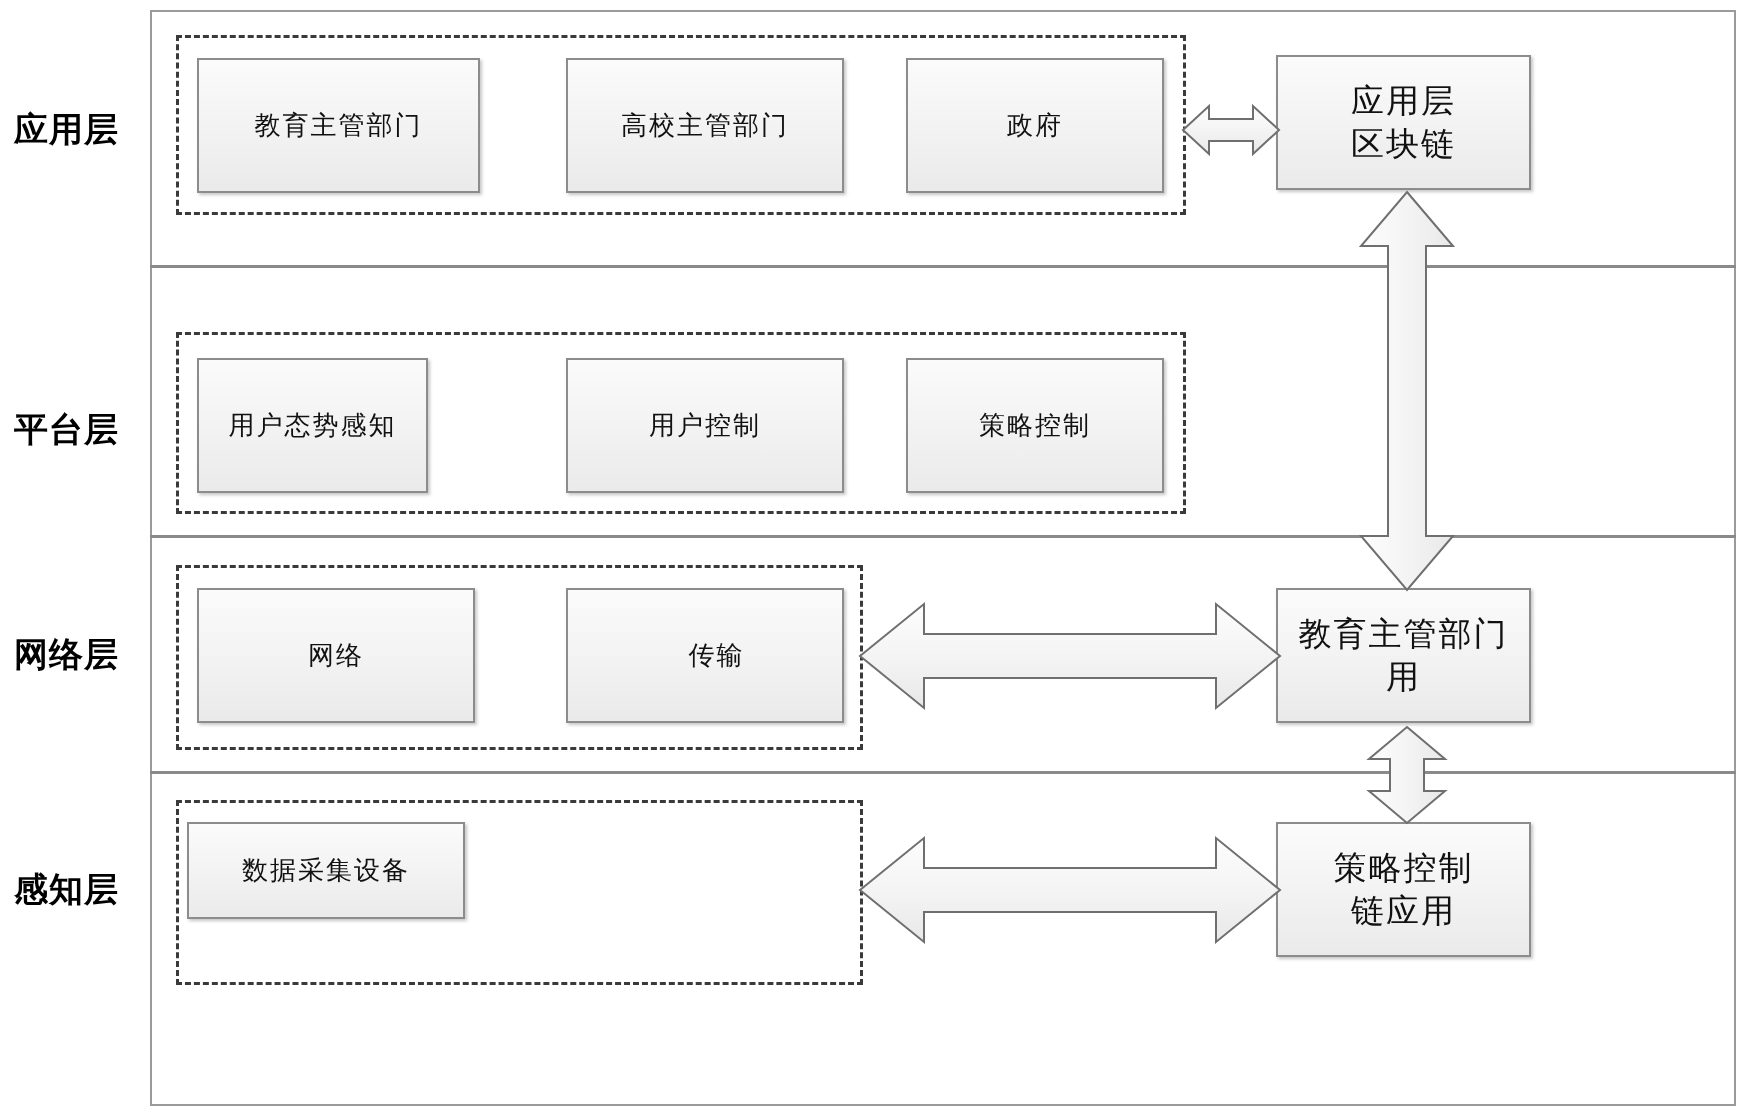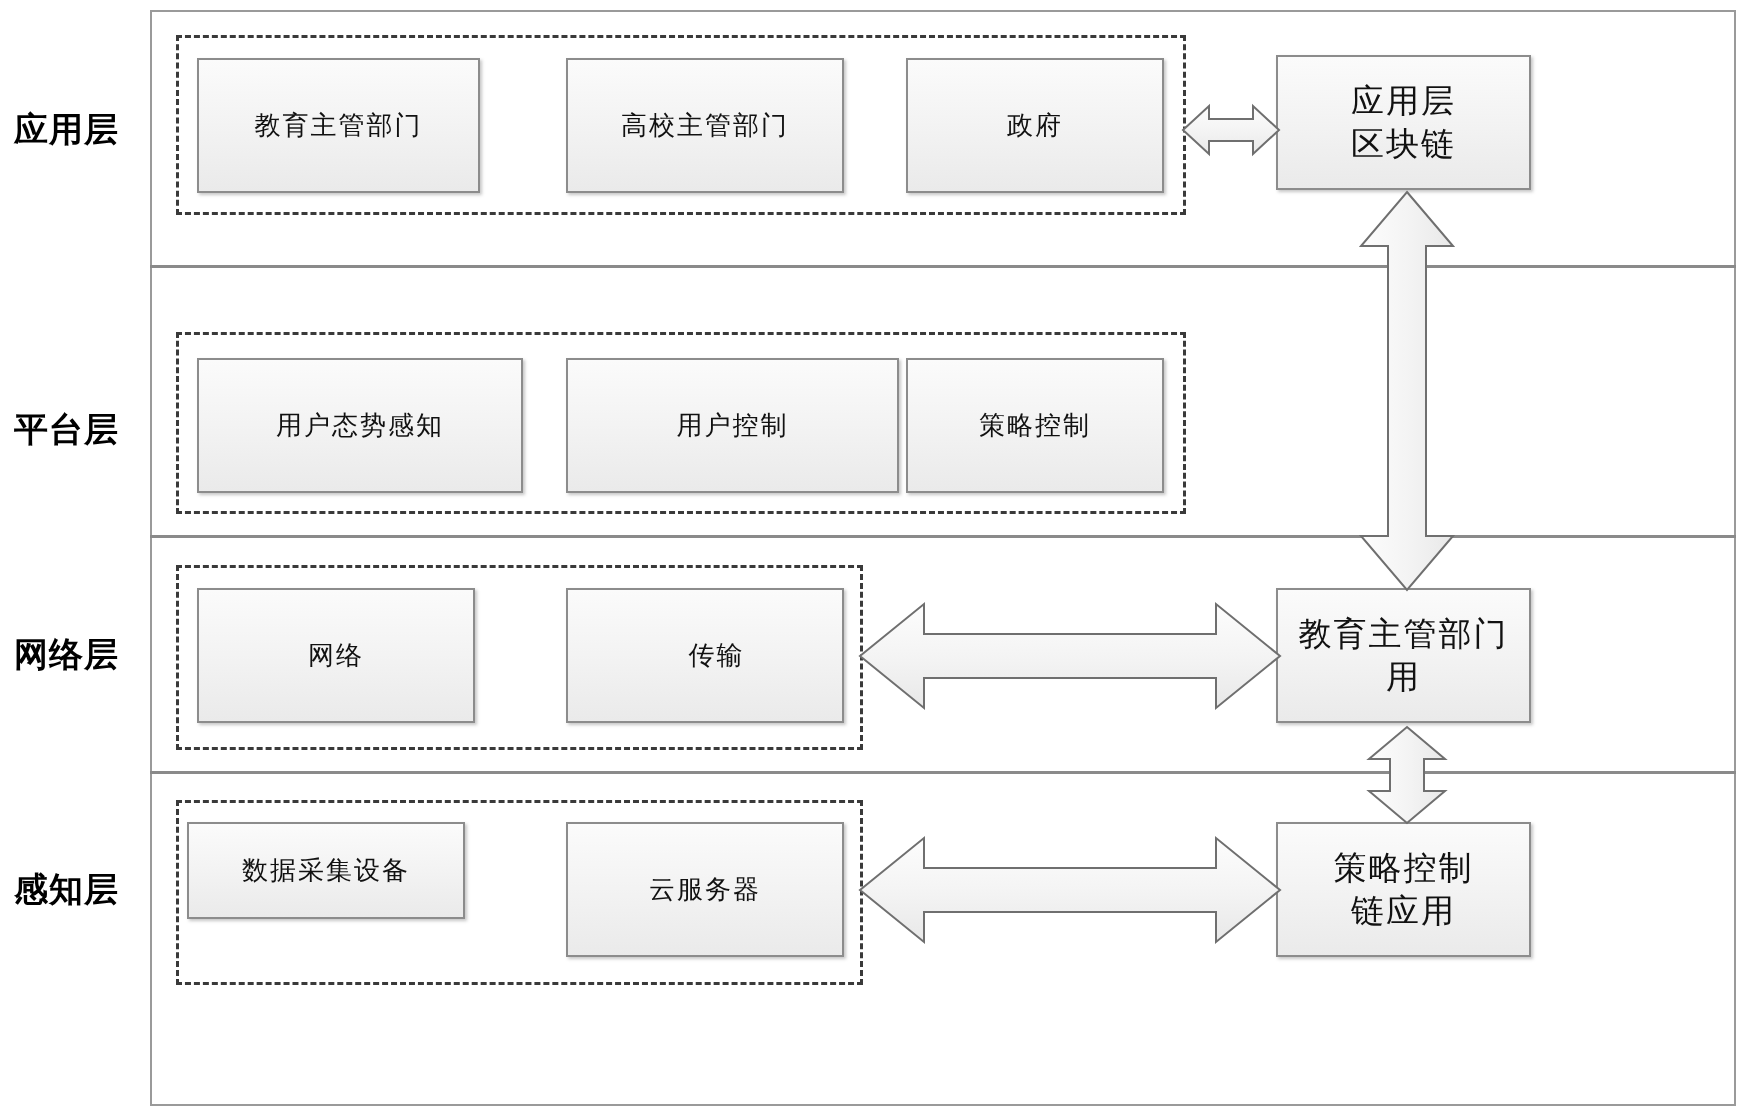--- a/index.html
+++ b/index.html
@@ -146,24 +146,24 @@
     <span class="box-text">应用层
 区块链</span>
   </div>
 
   <svg class="arrow-svg" style="left:1183px; top:100px;" width="96" height="60" viewBox="0 0 96 60">
     <path class="arrow-shape" d="M 0,30 L 26,6 L 26,19 L 70,19 L 70,6 L 96,30 L 70,54 L 70,41 L 26,41 L 26,54 Z"></path>
   </svg>
 
   <div class="dashed-group" style="left:176px; top:332px; width:1010px; height:182px;"></div>
 
-  <div class="box" style="left:197px; top:358px; width:326px; height:135px;">
+  <div class="box" style="left:197px; top:358px; width:231px; height:135px;">
     <span class="box-text">用户态势感知</span>
   </div>
-  <div class="box" style="left:566px; top:358px; width:333px; height:135px;">
+  <div class="box" style="left:566px; top:358px; width:278px; height:135px;">
     <span class="box-text">用户控制</span>
   </div>
   <div class="box" style="left:906px; top:358px; width:258px; height:135px;">
     <span class="box-text">策略控制</span>
   </div>
 
   <div class="dashed-group" style="left:176px; top:565px; width:687px; height:185px;"></div>
 
   <div class="box" style="left:197px; top:588px; width:278px; height:135px;">
     <span class="box-text">网络</span>
@@ -179,23 +179,20 @@
 
   <svg class="arrow-svg" style="left:860px; top:600px;" width="420" height="112" viewBox="0 0 420 112">
     <path class="arrow-shape" d="M 0,56 L 64,4 L 64,34 L 356,34 L 356,4 L 420,56 L 356,108 L 356,78 L 64,78 L 64,108 Z"></path>
   </svg>
 
   <div class="dashed-group" style="left:176px; top:800px; width:687px; height:185px;"></div>
 
   <div class="box" style="left:187px; top:822px; width:278px; height:97px;">
     <span class="box-text">数据采集设备</span>
   </div>
-  <div class="box" style="left:566px; top:822px; width:278px; height:135px;">
-    <span class="box-text">云服务器</span>
-  </div>
 
   <div class="box blockchain" style="left:1276px; top:822px; width:255px; height:135px;">
     <span class="box-text">策略控制
 链应用</span>
   </div>
 
   <svg class="arrow-svg" style="left:860px; top:834px;" width="420" height="112" viewBox="0 0 420 112">
     <path class="arrow-shape" d="M 0,56 L 64,4 L 64,34 L 356,34 L 356,4 L 420,56 L 356,108 L 356,78 L 64,78 L 64,108 Z"></path>
   </svg>
 

